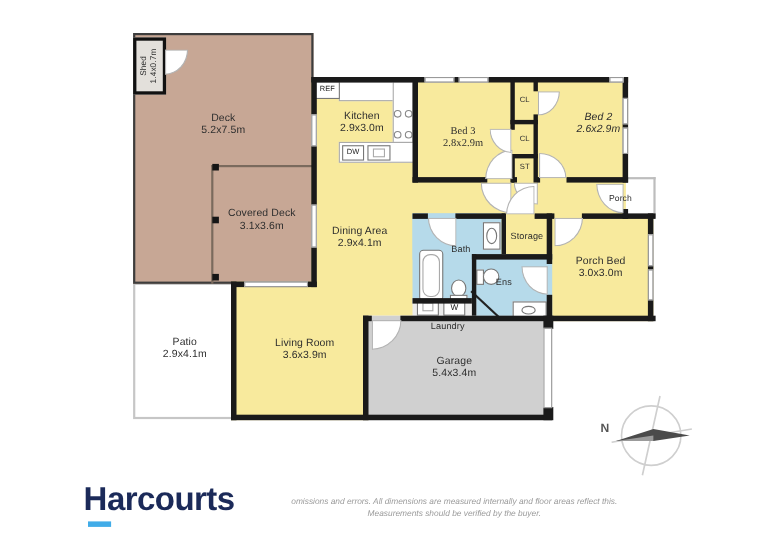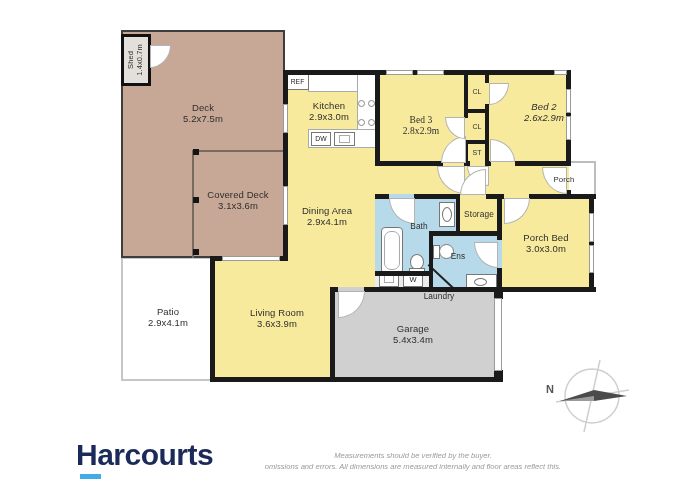--- a/index.html
+++ b/index.html
@@ -217,34 +217,34 @@
     <div>Porch Bed</div>
     <div>3.0x3.0m</div>
   </div>
   <div class="lbl" style="left:413px;top:334px;">
     <div>Garage</div>
     <div>5.4x3.4m</div>
   </div>
   <div class="lbl sm" style="left:419px;top:227px;">Bath</div>
   <div class="lbl sm" style="left:458px;top:257px;">Ens</div>
   <div class="lbl sm" style="left:479px;top:215px;">Storage</div>
-  <div class="lbl sm" style="left:407px;top:297px;margin-left:32px;">Laundry</div>
+  <div class="lbl sm" style="left:407px;top:297px;">Laundry</div>
   <div class="lbl sm" style="left:564px;top:180px;font-size:7.8px;">Porch</div>
   <div class="lbl xs" style="left:477px;top:92px;">CL</div>
   <div class="lbl xs" style="left:477px;top:127px;">CL</div>
   <div class="lbl xs" style="left:477px;top:153px;">ST</div>
 
   <svg class="abs" style="left:543px;top:350px;z-index:8;" width="100" height="90" viewBox="0 0 100 90">
     <circle cx="49" cy="46" r="27" fill="none" stroke="#cfcfcf" stroke-width="1.5"></circle>
     <line x1="57" y1="10" x2="41" y2="82" stroke="#cfcfcf" stroke-width="1.5"></line>
     <line x1="13" y1="52" x2="86" y2="40" stroke="#cfcfcf" stroke-width="1.5"></line>
     <polygon points="17,51 51,40 84,46 51,51" fill="#4b4b4b"></polygon>
     <polygon points="17,51 51,51 51,46" fill="#9b9b9b"></polygon>
     <text x="3" y="43" font-size="11" font-weight="bold" fill="#555">N</text>
   </svg>
 
   <div class="logo">Harcourts</div>
   <div class="logo-bar"></div>
   <div class="disc">
+    <div>omissions and errors. All dimensions are measured internally and floor areas reflect this.</div>
     <div>Measurements should be verified by the buyer.</div>
-    <div>omissions and errors. All dimensions are measured internally and floor areas reflect this.</div>
   </div>
 </div>
 
 </body></html>

